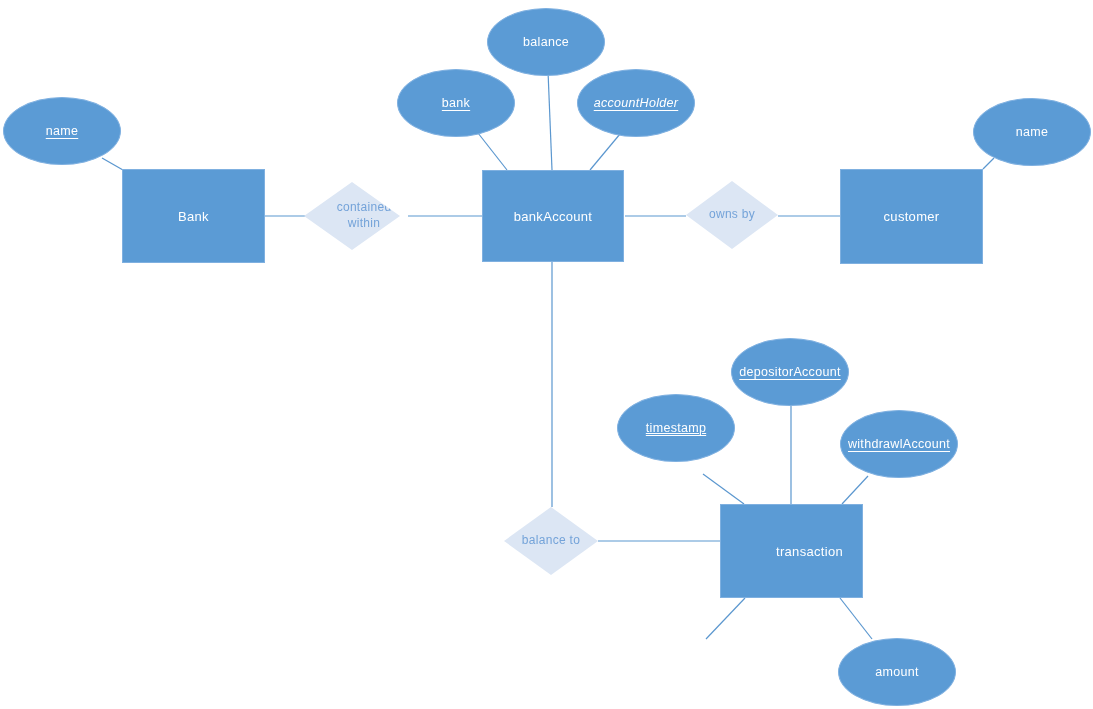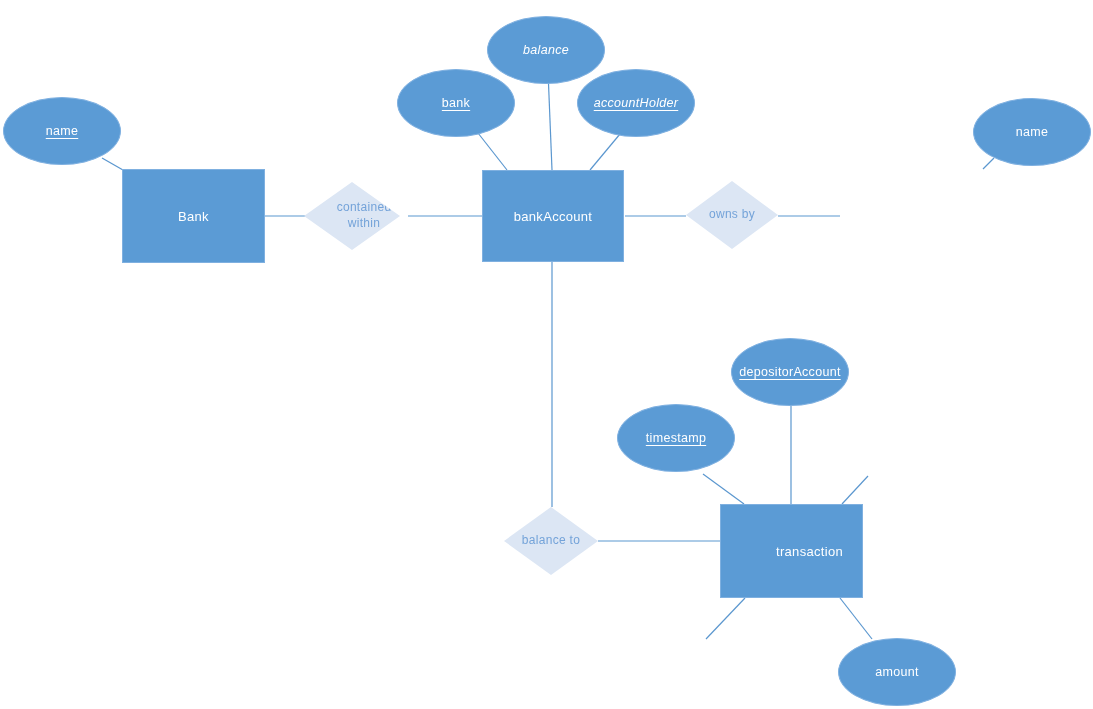--- a/index.html
+++ b/index.html
@@ -90,52 +90,58 @@
     <line class="connector" x1="745" y1="598" x2="706" y2="639"></line>
     <line class="connector" x1="840" y1="598" x2="872" y2="639"></line>
   </svg>
 
   <div class="entity" style="left:122px; top:169px; width:143px; height:94px;">
     <span>Bank</span>
   </div>
   <div class="entity" style="left:482px; top:170px; width:142px; height:92px;">
     <span>bankAccount</span>
   </div>
+  <div class="entity" style="left:840px; top:169px; width:143px; height:95px;">
+    <span>customer</span>
+  </div>
   <div class="entity" style="left:720px; top:504px; width:143px; height:94px;padding-left:36px;">
     <span>transaction</span>
   </div>
 
   <div class="diamond" style="left:304px; top:182px; width:96px; height:68px;justify-content:flex-end;">
     <span class="lbl">contained within</span>
   </div>
   <div class="diamond" style="left:686px; top:181px; width:92px; height:68px;">
     <span class="lbl">owns by</span>
   </div>
   <div class="diamond" style="left:504px; top:507px; width:94px; height:68px;">
     <span class="lbl">balance to</span>
   </div>
 
   <div class="ellipse" style="left:3px; top:97px;">
     <span class="key">name</span>
   </div>
   <div class="ellipse" style="left:397px; top:69px;">
     <span class="key">bank</span>
   </div>
-  <div class="ellipse" style="left:487px; top:16px;font-style:italic;">
+  <div class="ellipse" style="left:487px; top:8px;">
     <span>balance</span>
   </div>
   <div class="ellipse" style="left:577px; top:69px;font-style:italic;">
     <span class="key">accountHolder</span>
   </div>
   <div class="ellipse" style="left:973px; top:98px;">
     <span>name</span>
   </div>
   <div class="ellipse" style="left:731px; top:338px;justify-content:center;">
     <span class="key">depositorAccount</span>
   </div>
-  <div class="ellipse" style="left:617px; top:404px;">
+  <div class="ellipse" style="left:617px; top:394px;text-decoration:underline;">
     <span class="key">timestamp</span>
+  </div>
+  <div class="ellipse" style="left:840px; top:410px;">
+    <span class="key">withdrawlAccount</span>
   </div>
   <div class="ellipse" style="left:838px; top:638px;">
     <span>amount</span>
   </div>
 
 </div>
 
 </body></html>

